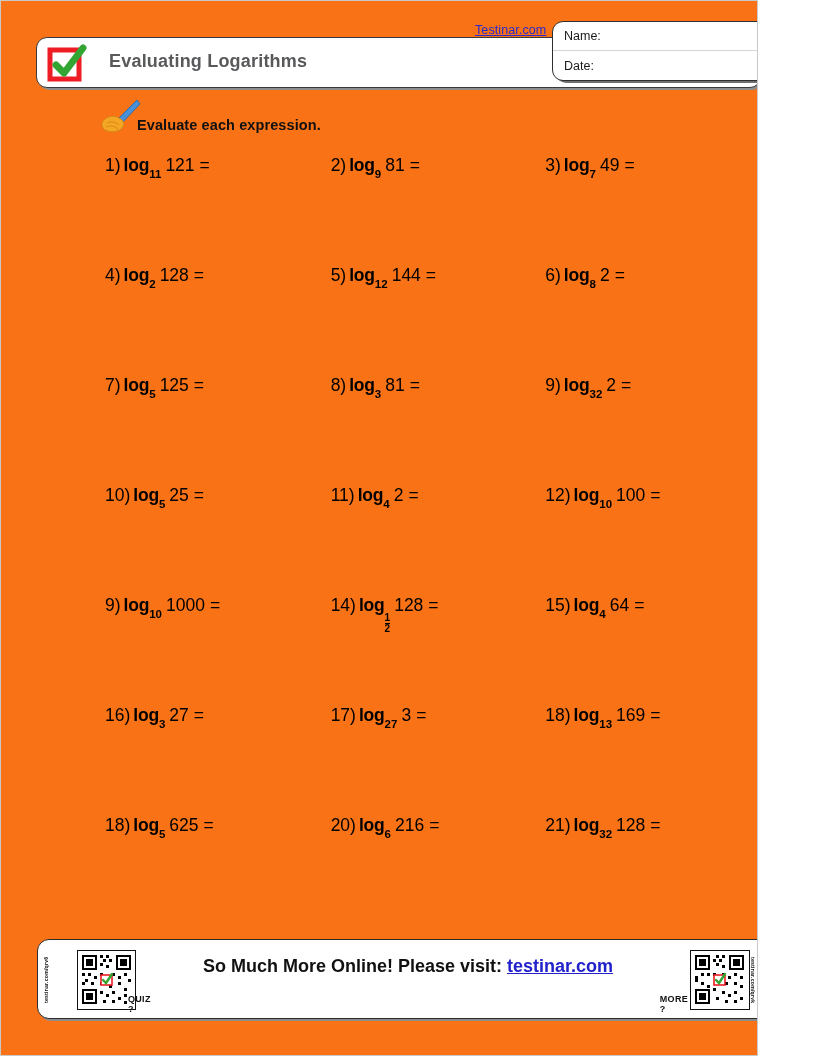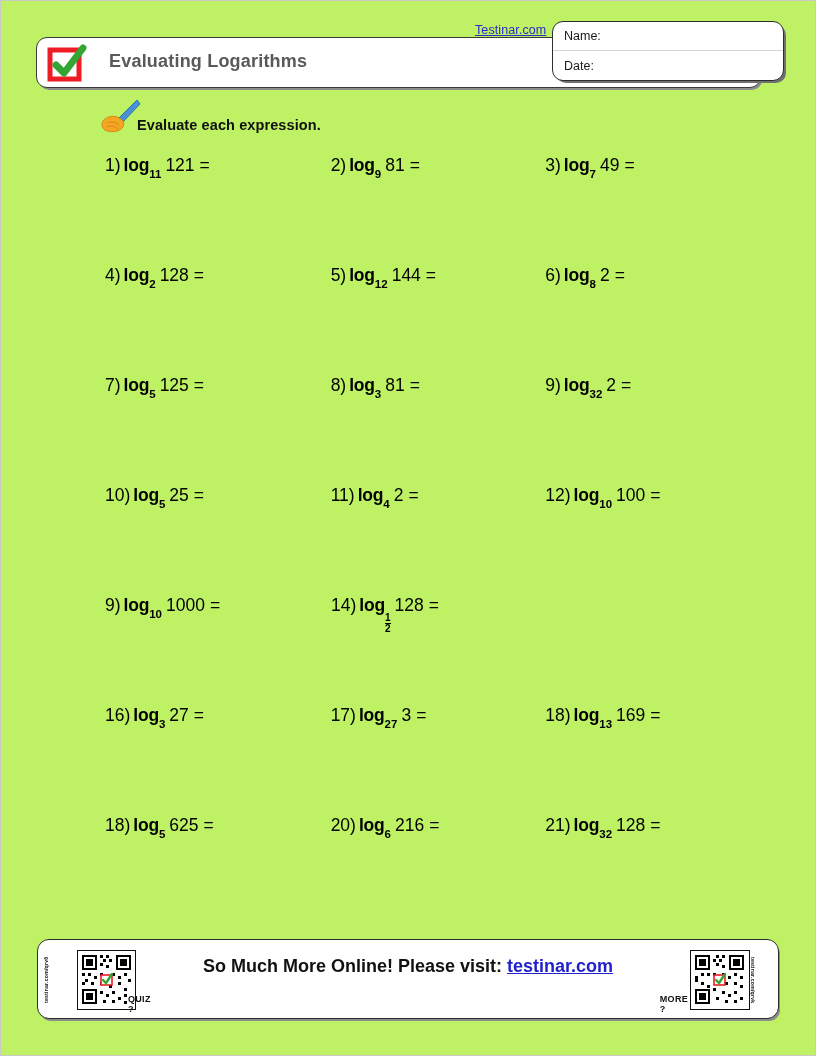--- a/index.html
+++ b/index.html
@@ -5,23 +5,23 @@
   html, body {
     margin: 0;
     padding: 0;
     background: #ffffff;
   }
   body {
     font-family: "Liberation Sans", sans-serif;
   }
   .page {
     position: relative;
-    width: 816px;
+    width: 758px;
     height: 1056px;
-    background: #bef264;
+    background: #f97316;
     border: 1px solid #c9c9c9;
     box-sizing: border-box;
     overflow: hidden;
   }
 
   
   .site-link {
     position: absolute;
     left: 474px;
     top: 22px;
@@ -276,20 +276,21 @@
         <div class="prob-cell"><span class="num">10)</span><span class="logw">log</span><span class="sub">5</span><span class="arg">25</span><span class="eq">=</span></div>
         <div class="prob-cell c2"><span class="num">11)</span><span class="logw">log</span><span class="sub">4</span><span class="arg">2</span><span class="eq">=</span></div>
         <div class="prob-cell c3"><span class="num">12)</span><span class="logw">log</span><span class="sub">10</span><span class="arg">100</span><span class="eq">=</span></div>
       </div>
       <div class="prob-row">
         <div class="prob-cell"><span class="num">9)</span><span class="logw">log</span><span class="sub">10</span><span class="arg">1000</span><span class="eq">=</span></div>
         <div class="prob-cell c2"><span class="num">14)</span><span class="logw">log</span><span class="frac">
             <span>1</span>
             <span class="den">2</span>
           </span><span class="arg">128</span><span class="eq">=</span></div>
+        <div class="prob-cell c3"><span class="num">15)</span><span class="logw">log</span><span class="sub">4</span><span class="arg">64</span><span class="eq">=</span></div>
       </div>
       <div class="prob-row">
         <div class="prob-cell"><span class="num">16)</span><span class="logw">log</span><span class="sub">3</span><span class="arg">27</span><span class="eq">=</span></div>
         <div class="prob-cell c2"><span class="num">17)</span><span class="logw">log</span><span class="sub">27</span><span class="arg">3</span><span class="eq">=</span></div>
         <div class="prob-cell c3"><span class="num">18)</span><span class="logw">log</span><span class="sub">13</span><span class="arg">169</span><span class="eq">=</span></div>
       </div>
       <div class="prob-row">
         <div class="prob-cell"><span class="num">18)</span><span class="logw">log</span><span class="sub">5</span><span class="arg">625</span><span class="eq">=</span></div>
         <div class="prob-cell c2"><span class="num">20)</span><span class="logw">log</span><span class="sub">6</span><span class="arg">216</span><span class="eq">=</span></div>
         <div class="prob-cell c3"><span class="num">21)</span><span class="logw">log</span><span class="sub">32</span><span class="arg">128</span><span class="eq">=</span></div>

